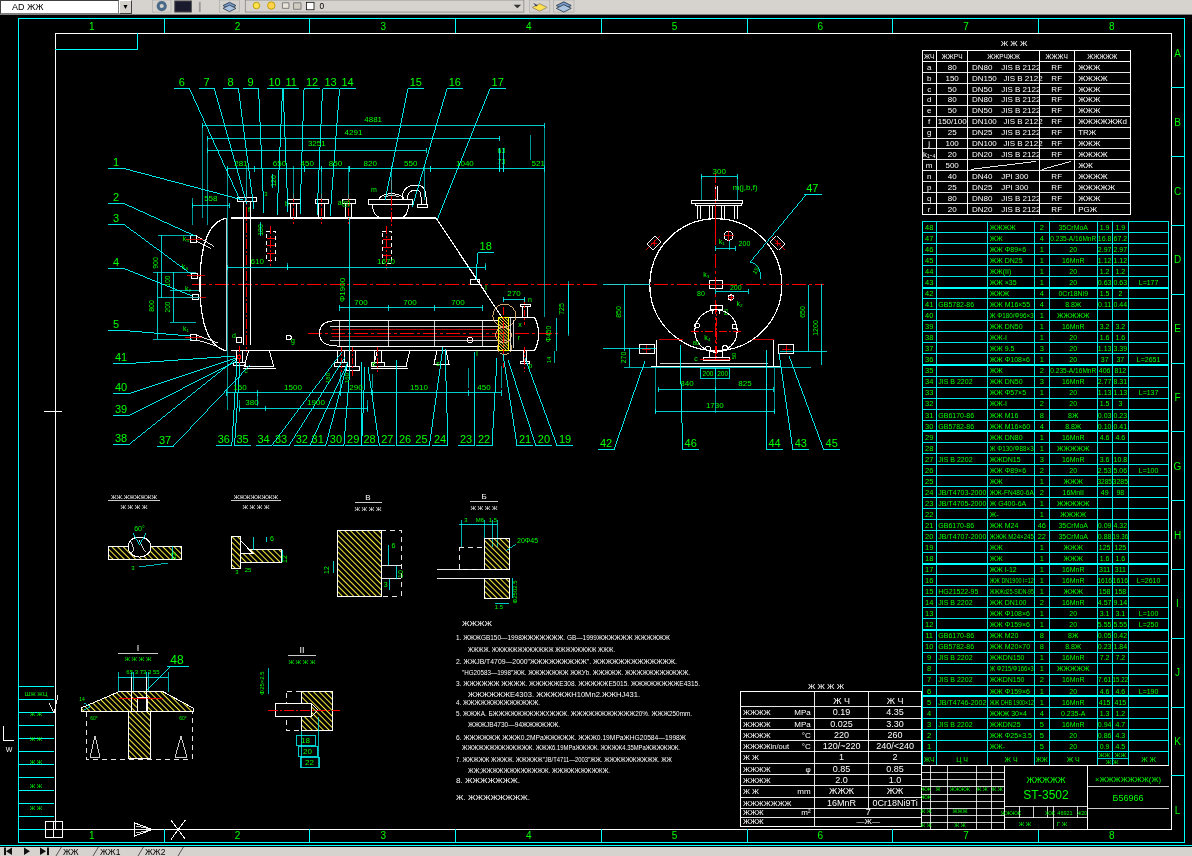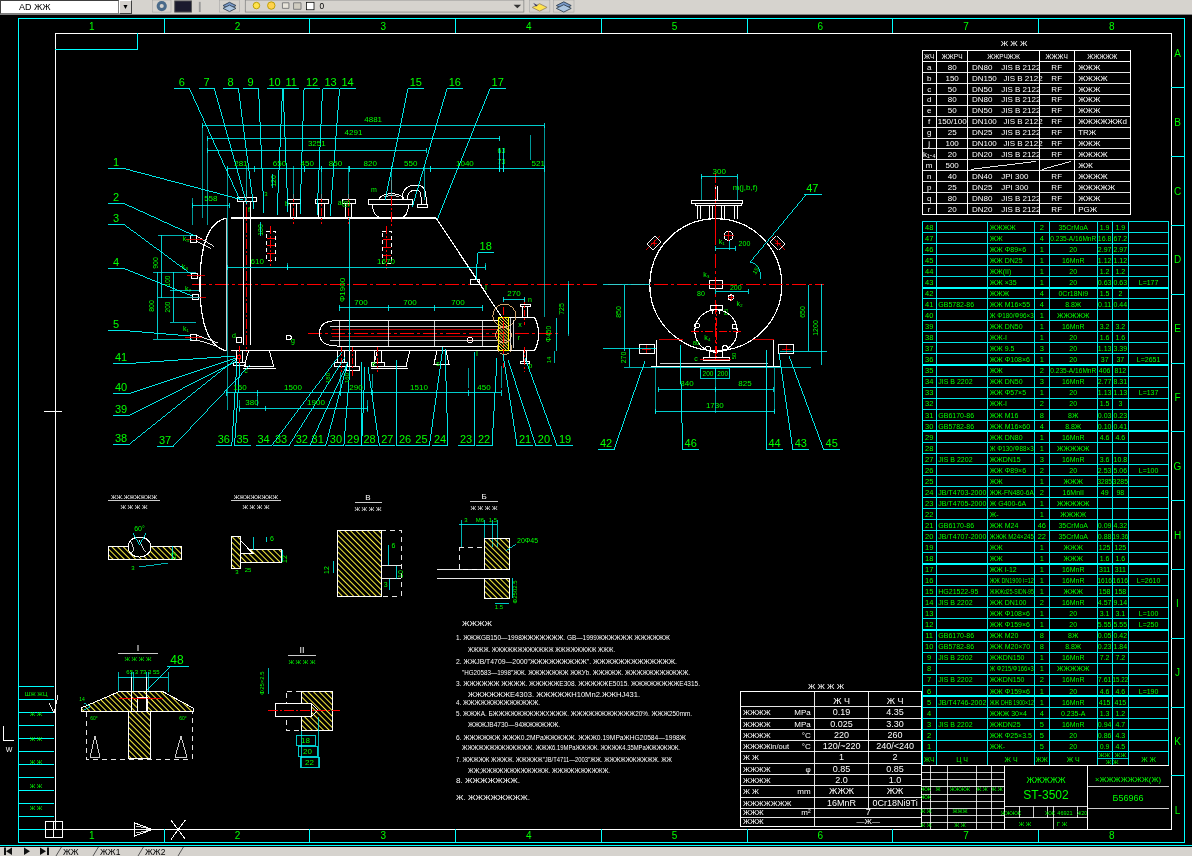--- a/index.html
+++ b/index.html
@@ -2,21 +2,21 @@
 <html><head><meta charset="utf-8"><style>
 *{margin:0;padding:0;box-sizing:border-box;}
 body{width:1192px;height:856px;background:#000;overflow:hidden;position:relative;font-family:"Liberation Sans",sans-serif;}
 #tb{position:absolute;left:0;top:0;width:1192px;height:15px;background:#d6d3ce;}
 #sb{position:absolute;left:0;top:847px;width:1192px;height:9px;background:#d6d3ce;}
 .tbtn{position:absolute;top:0;height:13px;}
 #cv{position:absolute;left:0;top:0;}
 </style></head>
 <body>
 <div id="tb">
- <div style="position:absolute;left:0;top:0;width:119px;height:14px;background:#fff;border:1px solid #808080;border-top-color:#404040;border-left-color:#404040;font-size:9px;color:#000;padding-left:18px;line-height:13px;">AD ЖЖ</div>
+ <div style="position:absolute;left:0;top:0;width:119px;height:14px;background:#fff;border:1px solid #808080;border-top-color:#404040;border-left-color:#404040;font-size:9px;color:#000;padding-left:11px;line-height:13px;">AD ЖЖ</div>
  <div style="position:absolute;left:119px;top:0;width:13px;height:14px;background:#d6d3ce;border:1px solid #fff;border-right-color:#404040;border-bottom-color:#404040;font-size:7px;text-align:center;line-height:12px;">▼</div>
  <svg class="tbtn" style="left:136px" width="460" height="14" viewBox="0 0 460 14">
   <rect x="0" y="0" width="20" height="13" fill="#d6d3ce" stroke="#9a9a9a" stroke-width="0.5"></rect>
   <circle cx="10" cy="6.5" r="5.5" fill="#4a6a8a"></circle>
       <circle cx="10" cy="6.5" r="2.2" fill="#d6d3ce"></circle>
   <rect x="24" y="1" width="18" height="12" fill="#1a1a2e" stroke="#555"></rect>
   <rect x="50" y="2" width="2" height="11" fill="#9a9a9a"></rect>
   <rect x="72" y="0" width="22" height="13" fill="#d6d3ce" stroke="#9a9a9a" stroke-width="0.5"></rect>
   <path d="M76,6 l7,-3.5 l7,3.5 l-7,3.5 Z" fill="#7a9acA" stroke="#345"></path>
   <path d="M76,9 l7,-3.5 l7,3.5 l-7,3.5 Z" fill="#aac4e0" stroke="#345"></path>

